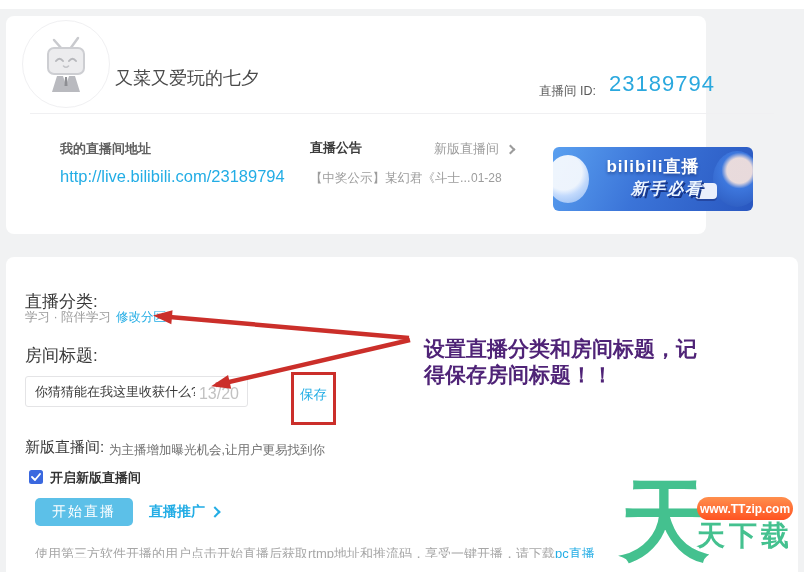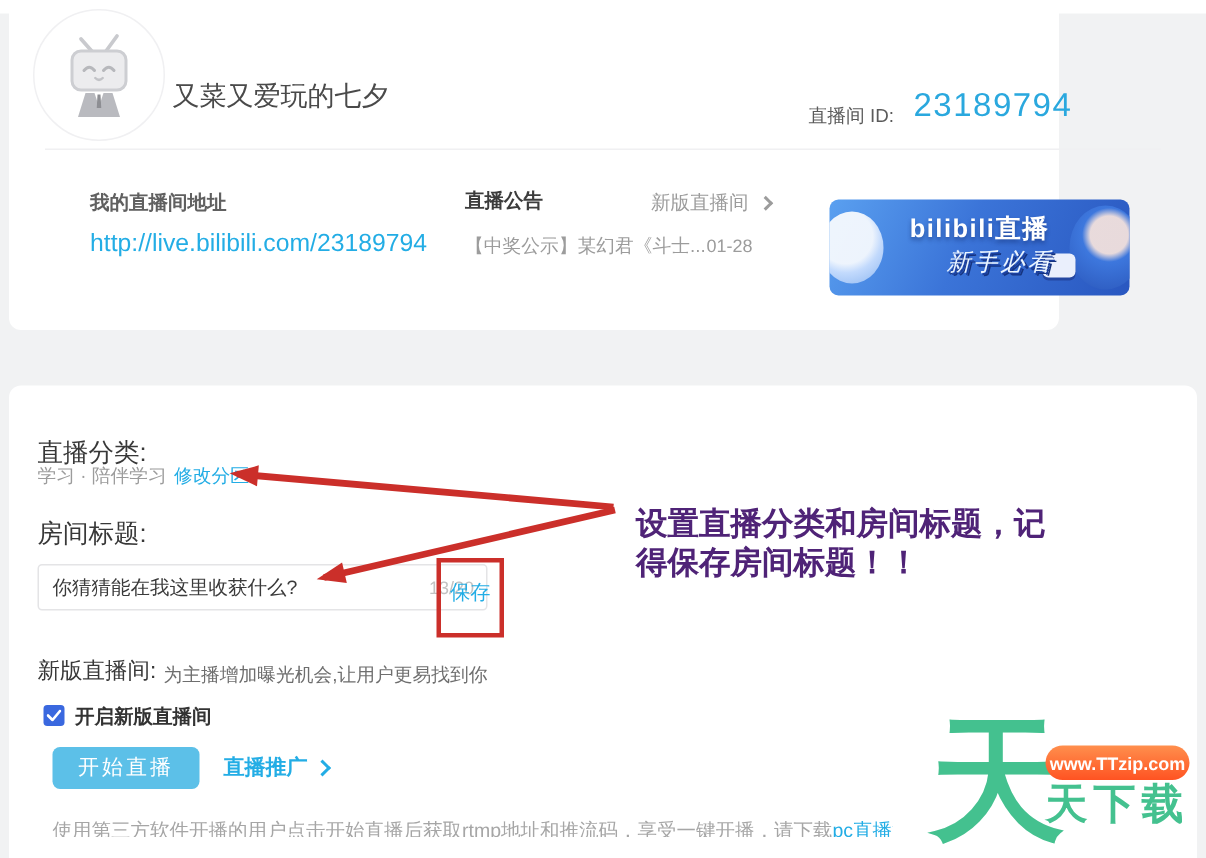--- a/index.html
+++ b/index.html
@@ -6,21 +6,21 @@
   html,body { width:804px; height:572px; }
   body {
     position:relative;
     background:#f1f2f3;
     font-family:"Liberation Sans", sans-serif;
     overflow:hidden;
     color:#333;
   }
   .top-strip { position:absolute; left:0; top:0; width:804px; height:9px; background:#fff; }
   .card { position:absolute; background:#fff; border-radius:8px; }
-  #header-card { left:6px; top:2px; width:700px; height:218px; }
+  #header-card { left:6px; top:16px; width:700px; height:218px; }
   #main-card   { left:6px; top:257px; width:792px; height:330px; }
 
   
   .avatar {
     position:absolute; left:16px; top:4px; width:88px; height:88px;
     border-radius:50%; background:#fff; border:1px solid #f0f0f2;
     display:flex; align-items:center; justify-content:center;
   }
   .user-title { position:absolute; left:109px; top:50px; font-size:18px; color:#4a4a4a; }
   .roomid-label { position:absolute; left:533px; top:67px; font-size:12.5px; color:#5a5a5a; }
@@ -40,44 +40,44 @@
 
   .banner {
     position:absolute; left:547px; top:131px; width:200px; height:64px;
     border-radius:6px; overflow:hidden; cursor:pointer;
     background:linear-gradient(115deg,#5aa0f0 0%, #3b74d8 45%, #2957c0 100%);
   }
   .banner-l1 { position:absolute; left:0; right:0; top:8px; text-align:center;
     font-size:17px; font-weight:bold; color:#fff;
     text-shadow:0 2px 3px rgba(10,30,90,.45); letter-spacing:1px; }
   .banner-l2 { position:absolute; left:0; right:0; top:32px; text-align:center;
-    font-size:16px; font-weight:normal; font-style:italic; color:#eaf4ff;
+    font-size:16px; font-weight:bold; font-style:italic; color:#eaf4ff;
     text-shadow:1px 1px 0 #1b3f9e, 2px 2px 0 #16347f; letter-spacing:2px;margin-left:28px; }
   .banner-chr { position:absolute; border-radius:50%; }
   .banner-chr.left  { left:-6px; top:8px; width:42px; height:48px;
     background:radial-gradient(circle at 40% 35%, #ffffff 0 45%, #cfe2ff 60%, #8fb8f0 100%); opacity:.9; }
   .banner-chr.right { right:-8px; top:4px; width:48px; height:56px;
     background:radial-gradient(circle at 55% 35%, #fde8de 0 28%, #3f7ae0 40%, #2a55b8 100%); opacity:.9; }
   .banner-tv { position:absolute; left:142px; top:36px; width:22px; height:16px;
     background:#f4f7ff; border-radius:4px; box-shadow:0 2px 0 #2446a0; opacity:.95; }
 
   
   .sec-h { position:absolute; font-size:17px; color:#383838; }
   #cat-label   { left:19px; top:33px; }
   #title-label { left:19px; top:87px; }
   .cat-value { position:absolute; left:19px; top:52px; font-size:12.5px; color:#9c9c9c; }
   .edit-link { position:absolute; left:110px; top:52px; font-size:12.5px; color:#23ade5; cursor:pointer; }
 
-  .input-wrap { position:absolute; left:19px; top:119px; width:300px; height:31px; }
+  .input-wrap { position:absolute; left:19px; top:119px; width:223px; height:31px; }
   .input-wrap input {
     width:100%; height:100%; border:1px solid #e4e4e6; border-radius:3px;
     padding:0 52px 0 9px; font-size:13px; color:#3a3a3a; outline:none;
     font-family:"Liberation Sans", sans-serif; background:#fff;
   }
-  .char-counter { position:absolute; right:9px; top:9px; font-size:12px; color:#c2c2c2; }
+  .char-counter { position:absolute; right:9px; top:9px; font-size:16px; color:#c2c2c2; }
   .save-link { position:absolute; left:294px; top:129px; font-size:13.5px; color:#23ade5; cursor:pointer; }
 
   .newroom-label { position:absolute; left:19px; top:181px; font-size:15px; color:#383838; }
   .newroom-desc  { position:absolute; left:103px; top:185px; font-size:12.5px; color:#6e6e6e; }
 
   .checkbox {
     position:absolute; left:23px; top:213px; width:14px; height:14px;
     background:#3a68df; border-radius:2.5px; cursor:pointer;
     display:flex; align-items:center; justify-content:center;
   }

